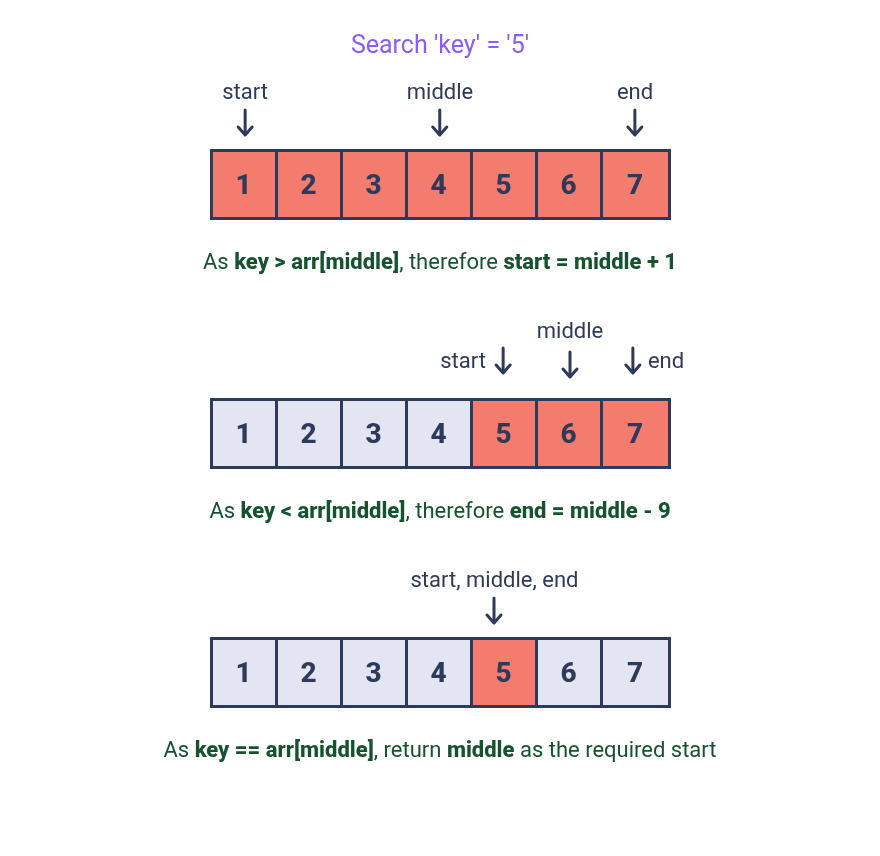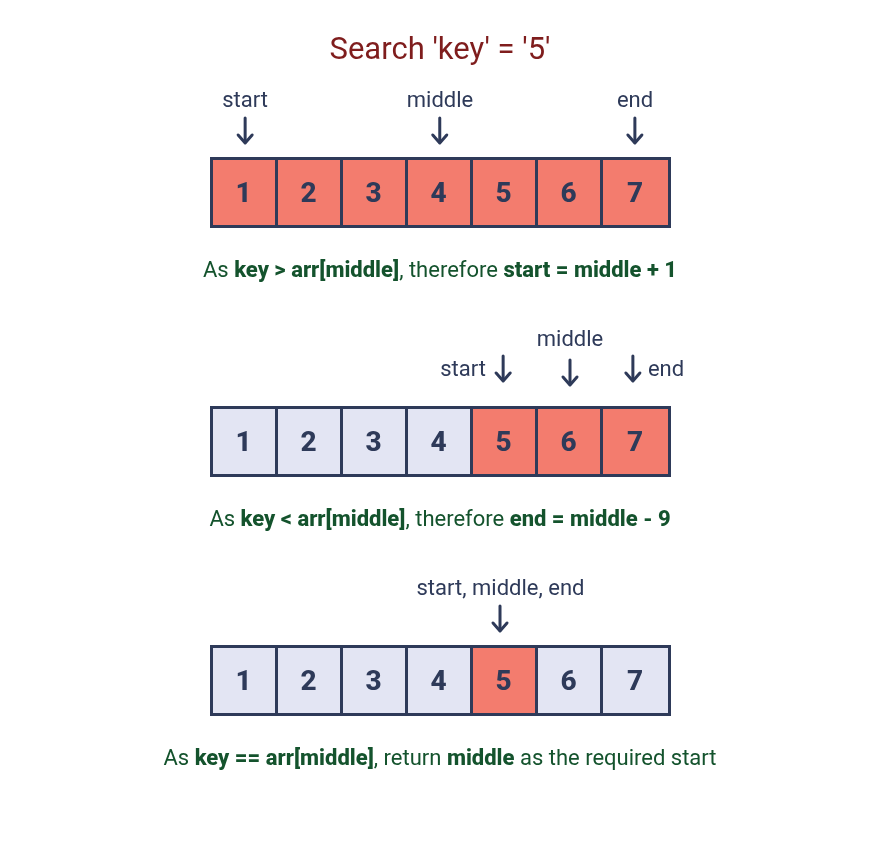--- a/index.html
+++ b/index.html
@@ -18,22 +18,22 @@
     }
     
     .step {
       display: flex;
       flex-direction: column;
       align-items: center;
       margin-bottom: 40px;
     }
     
     .top-text {
-      font-size: 31px;
-      color: #7f1d1d;
+      font-size: 25px;
+      color: #8b5cf6;
       margin-bottom: 20px;
     }
     
     .array-container {
       position: relative;
       display: flex;
       justify-content: center;
       margin-bottom: 25px;
     }
     
@@ -211,21 +211,21 @@
   </div>
 
   <div class="explanation">
     <span>As </span><strong>key &lt; arr[middle]</strong><span>, therefore </span><strong>end = middle - 9</strong>
   </div>
 </div>
 
 <div class="step">
   <div class="array-container" style="margin-top: 70px;">
     <div class="label-layer" id="labels-3">
-        <div class="pointer" style="left: 291px; justify-content: space-between;">
+        <div class="pointer" style="left: 285px; justify-content: space-between;">
           <div class="pointer-label">start, middle, end</div>
           <svg class="arrow-svg" viewBox="0 0 22 32">
     <line x1="11" y1="2" x2="11" y2="26"></line>
     <polyline points="4,19 11,27 18,19"></polyline>
   </svg>
         </div>
       </div>
     <div class="array-row" id="array-3">
         <div class="cell inactive">1</div>
         <div class="cell inactive">2</div>

